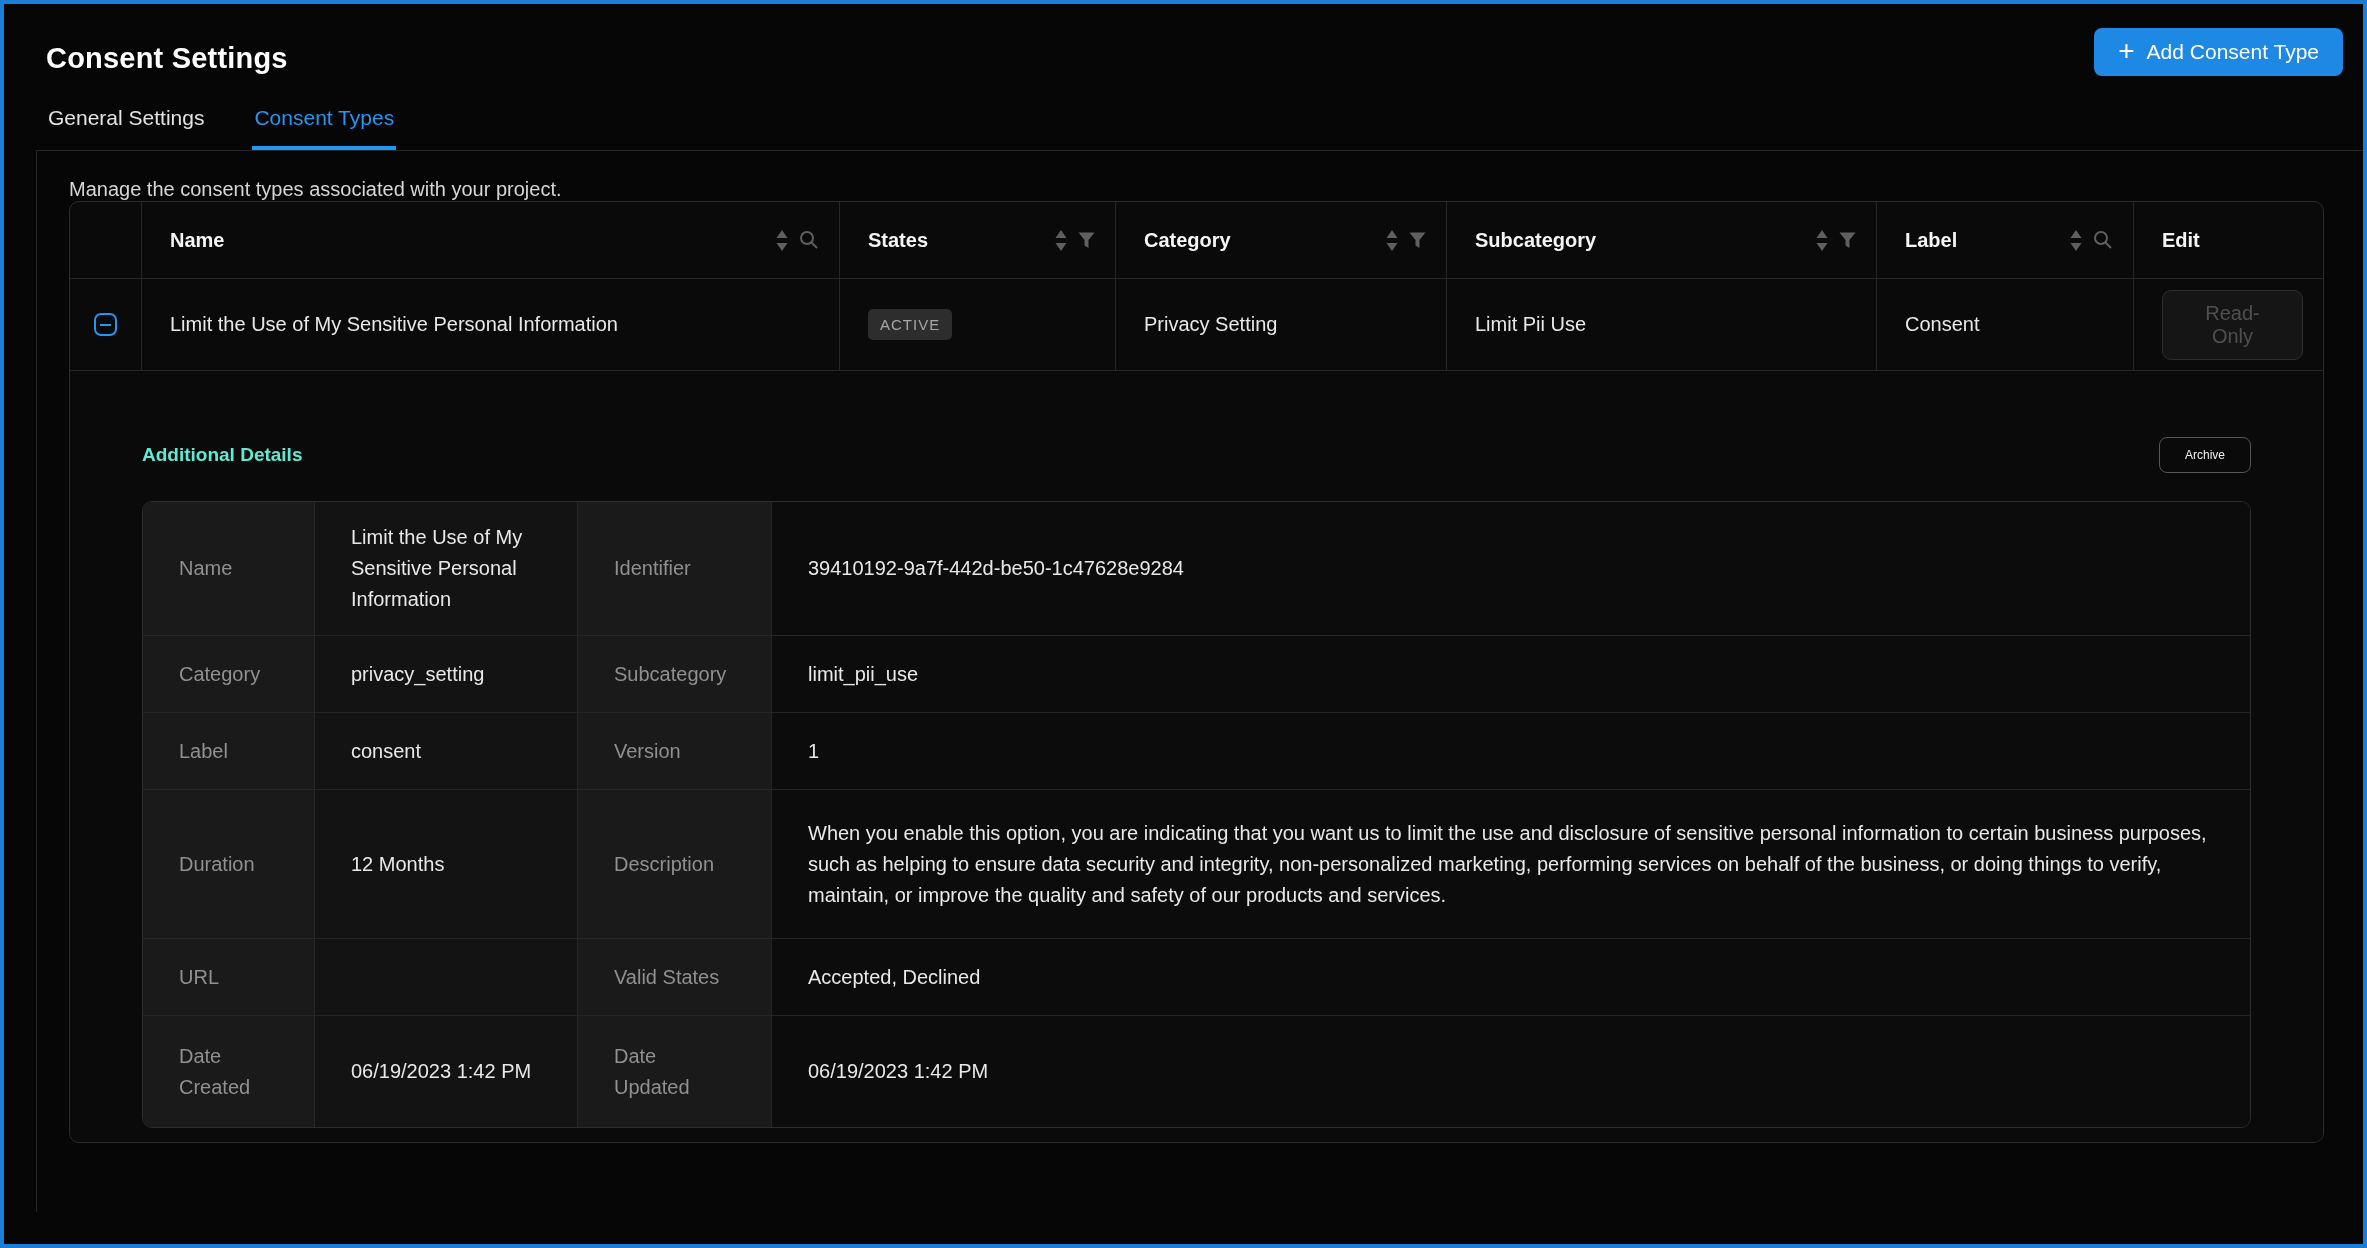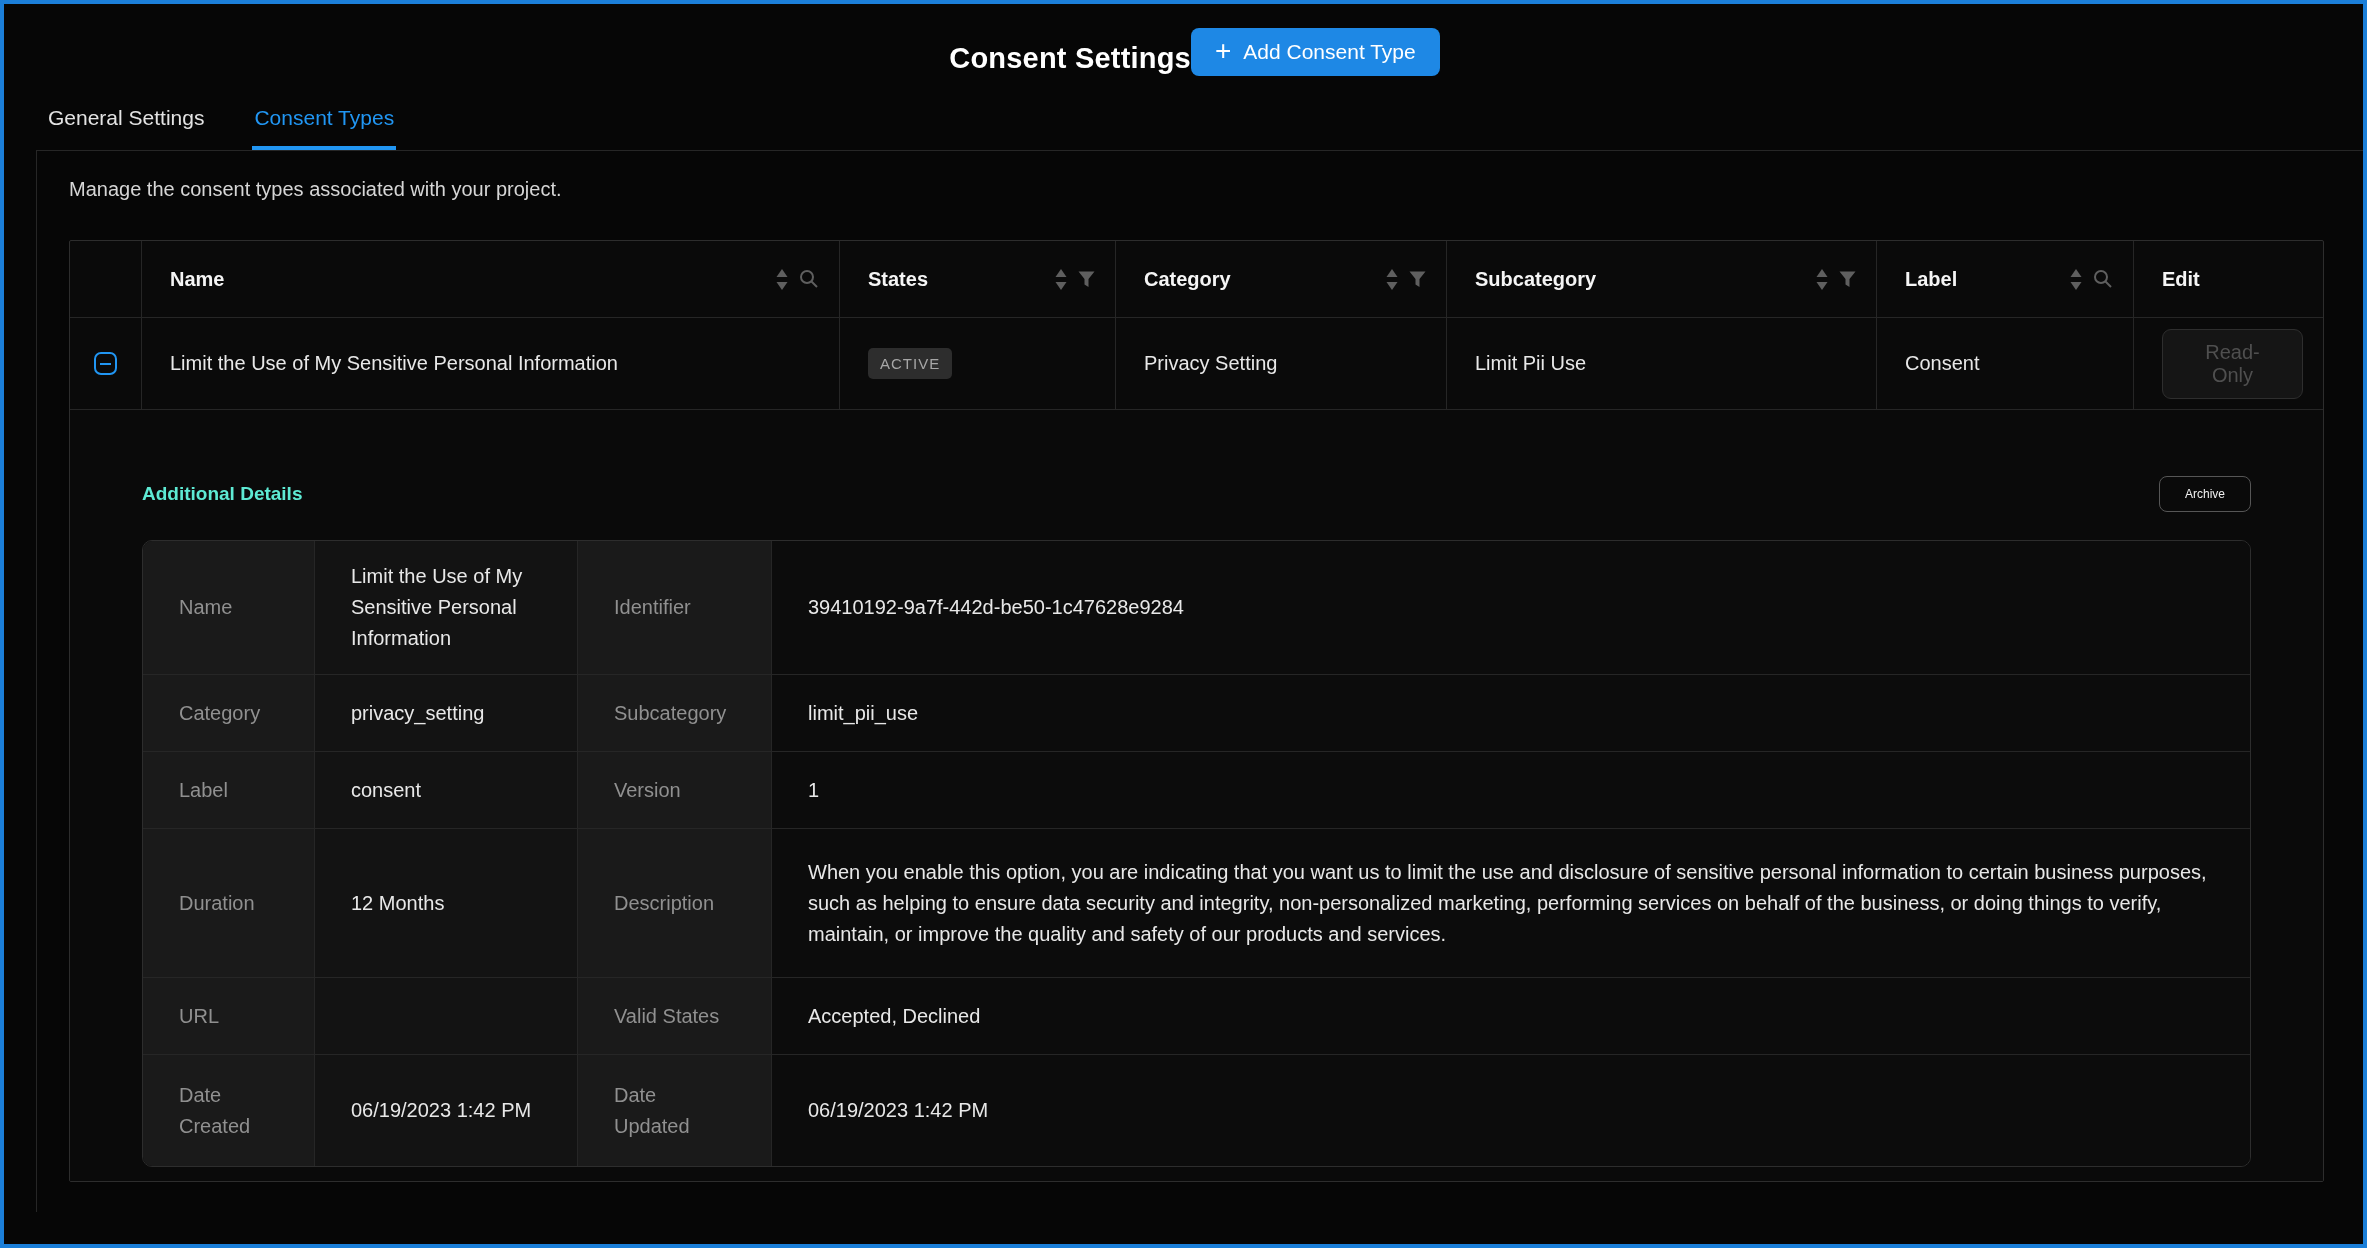--- a/index.html
+++ b/index.html
@@ -27,21 +27,21 @@
   }
   .frame{
     position:relative;width:2367px;height:1248px;
     border:4px solid var(--frame-blue);
     background:var(--page-bg);
     overflow:hidden;
   }
 
   
   .page-header{
-    display:flex;justify-content:center;align-items:flex-start;
+    display:flex;justify-content:space-between;align-items:flex-start;
     padding:24px 20px 0 42px;
   }
   .page-title{
     margin:14px 0 0 0;
     font-size:29px;font-weight:700;color:#ffffff;letter-spacing:.2px;
   }
   .add-btn{
     display:flex;align-items:center;gap:12px;
     height:48px;padding:0 24px;
     background:var(--accent-blue);color:#fff;
@@ -64,22 +64,22 @@
     margin-left:32px;
     border-top:1px solid var(--border);
     border-left:1px solid var(--border);
     height:1062px;
     padding-left:32px;
   }
   .manage-text{margin:27px 0 0 0;font-size:20px;color:#d6d6d6;}
 
   
   .ctable{
-    margin-top:39px;width:2255px;
-    border:1px solid var(--border-strong);border-radius:2px;
+    width:2255px;
+    border:1px solid var(--border-strong);border-radius:10px;
     background:var(--table-bg);
     overflow:hidden;
   }
   .grid-row{
     display:grid;
     grid-template-columns:72px 698px 276px 331px 430px 257px 1fr;
   }
   .thead{height:77px;border-bottom:1px solid var(--border);}
   .th{
     display:flex;align-items:center;

